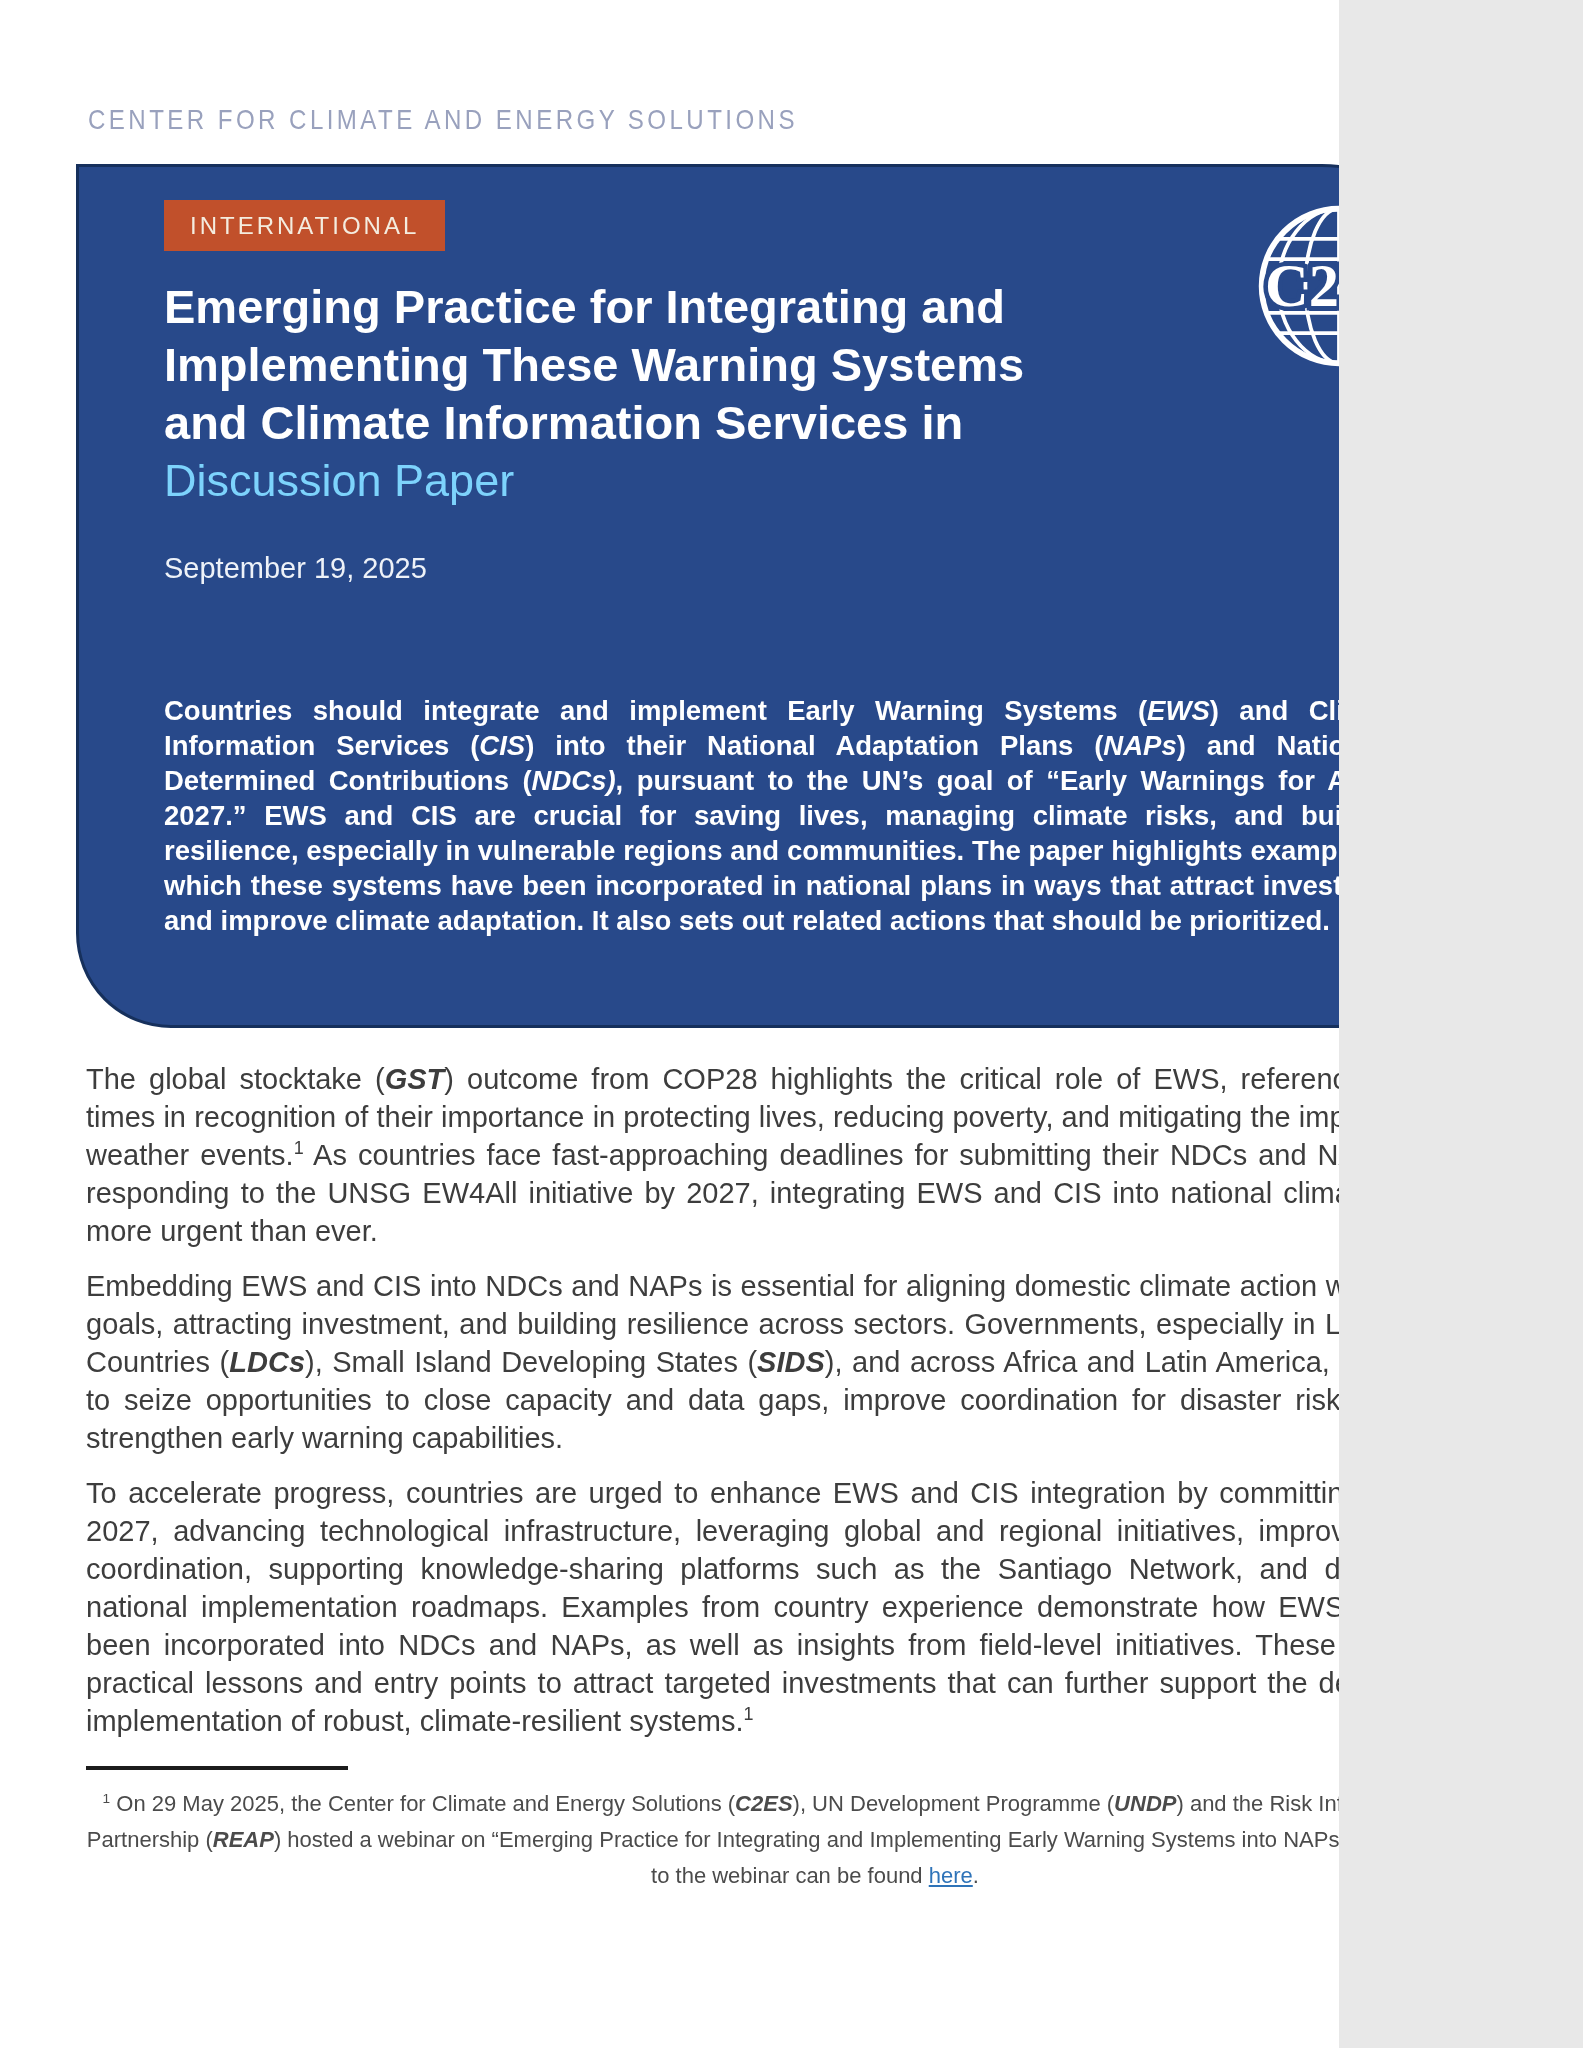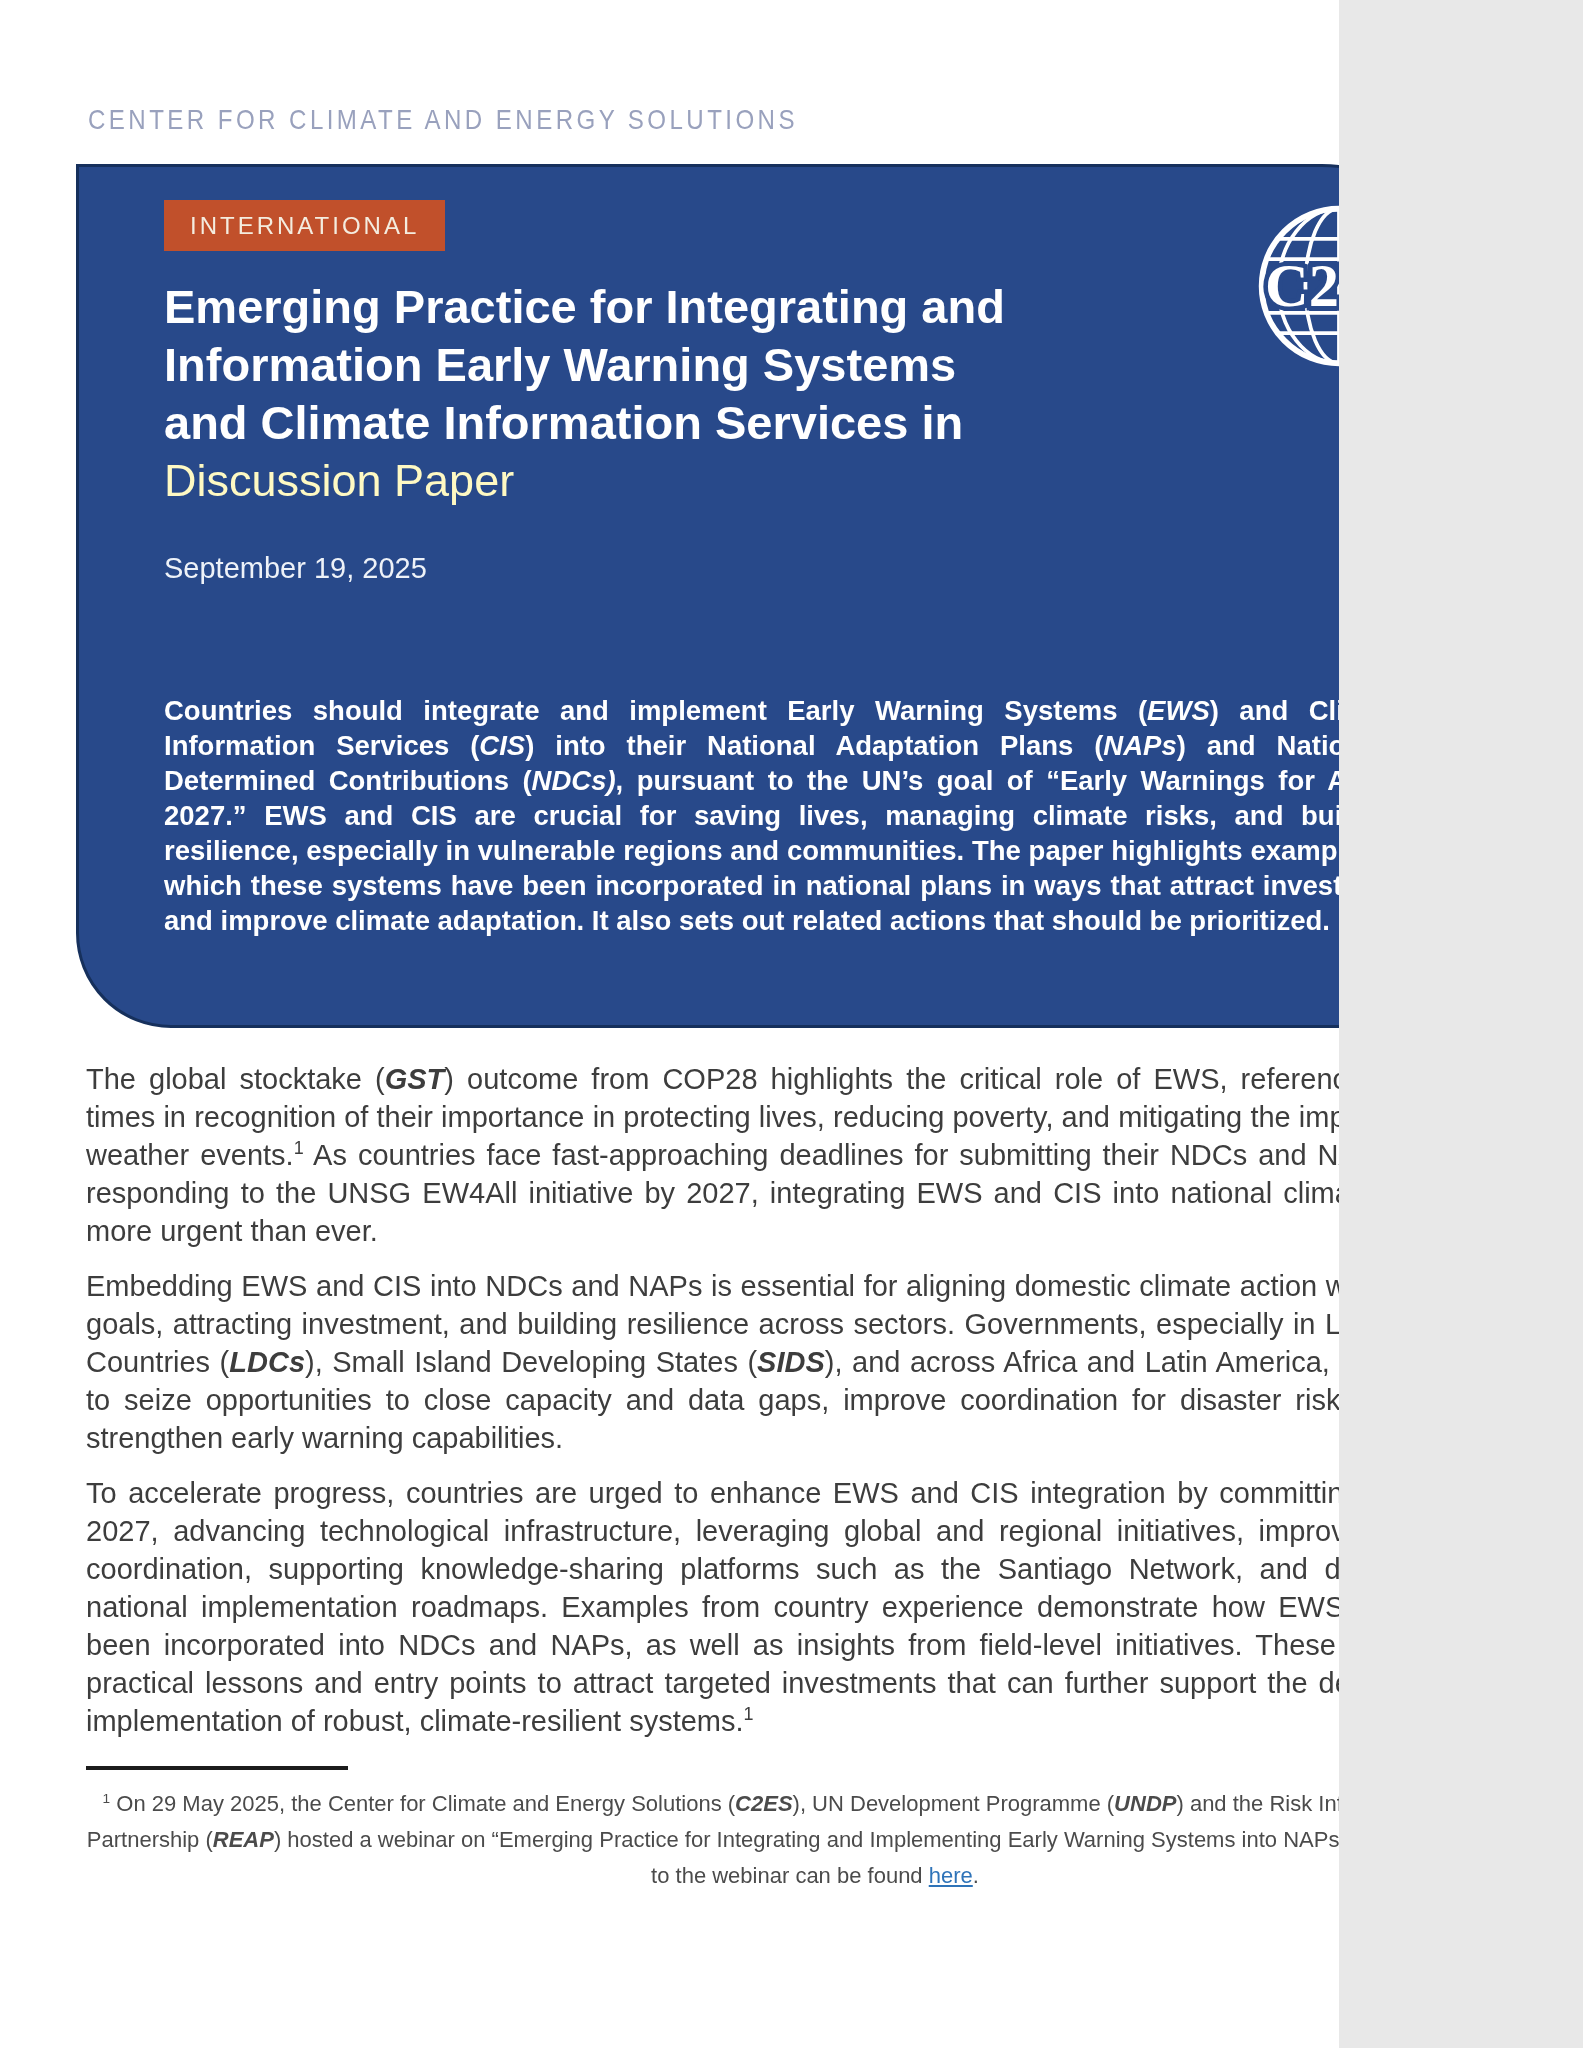--- a/index.html
+++ b/index.html
@@ -51,21 +51,21 @@
     font-size:47px;
     line-height:58px;
     font-weight:bold;
     color:#ffffff;
     width:1060px;
   }
   .subtitle{
     font-size:45px;
     line-height:58px;
     font-weight:400;
-    color:#fef9c3;
+    color:#7dd3fc;
   }
   .date{
     margin-top:42px;
     font-size:29px;
     color:#eef2f8;
   }
   .abstract{
     margin-top:108px;
     width:1244px;
     font-size:27.5px;
@@ -112,21 +112,21 @@
 
   <div class="masthead">CENTER FOR CLIMATE AND ENERGY SOLUTIONS</div>
 
   <div class="hero">
     <div class="hero-inner">
 
       <div class="badge">INTERNATIONAL</div>
 
       <div class="title">
         <div>Emerging Practice for Integrating and</div>
-        <div>Information Early Warning Systems</div>
+        <div>Implementing These Warning Systems</div>
         <div>and Climate Information Services in</div>
       </div>
 
       <div class="subtitle">Discussion Paper</div>
 
       <div class="date">September 19, 2025</div>
 
       <div class="abstract"><span>Countries should integrate and implement Early Warning Systems (</span><span class="i">EWS</span><span>) and Climate Information Services (</span><span class="i">CIS</span><span>) into their National Adaptation Plans (</span><span class="i">NAPs</span><span>) and Nationally Determined Contributions (</span><span class="i">NDCs)</span><span>, pursuant to the UN’s goal of “Early Warnings for All by 2027.” EWS and CIS are crucial for saving lives, managing climate risks, and building resilience, especially in vulnerable regions and communities. The paper highlights examples in which these systems have been incorporated in national plans in ways that attract investment and improve climate adaptation. It also sets out related actions that should be prioritized.</span></div>
 
       <svg class="logo" viewBox="0 0 200 200">

